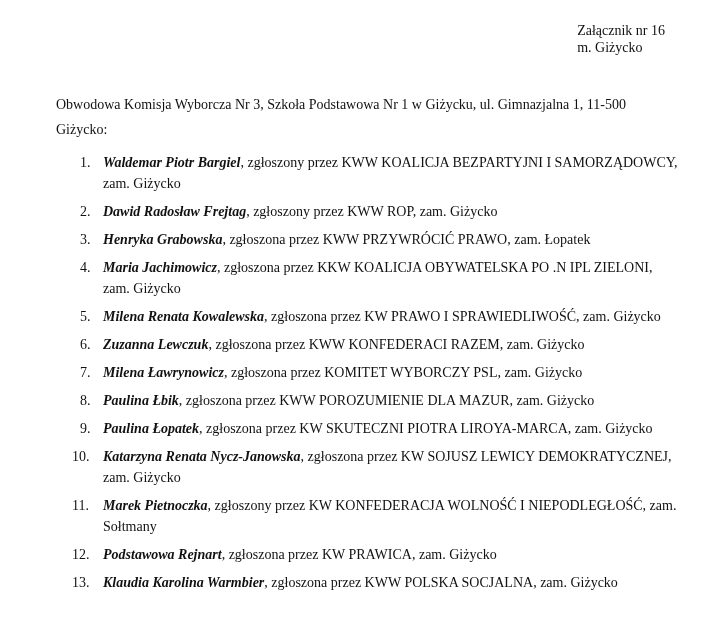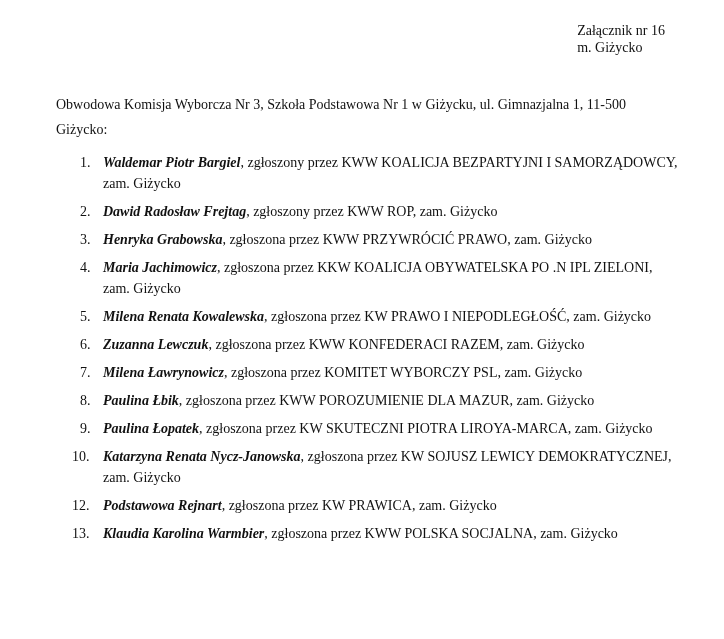--- a/index.html
+++ b/index.html
@@ -34,23 +34,24 @@
 <div class="header">
   <div>Załącznik nr 16</div>
   <div>m. Giżycko</div>
 </div>
 
 <div class="intro">Obwodowa Komisja Wyborcza Nr 3, Szkoła Podstawowa Nr 1 w Giżycku, ul. Gimnazjalna 1, 11-500 Giżycko:</div>
 
 <ol class="list">
   <li class="item"><span class="num">1.</span><span class="name">Waldemar Piotr Bargiel</span><span>, zgłoszony przez KWW KOALICJA BEZPARTYJNI I SAMORZĄDOWCY, zam. Giżycko</span></li>
   <li class="item"><span class="num">2.</span><span class="name">Dawid Radosław Frejtag</span><span>, zgłoszony przez KWW ROP, zam. Giżycko</span></li>
-  <li class="item"><span class="num">3.</span><span class="name">Henryka Grabowska</span><span>, zgłoszona przez KWW PRZYWRÓCIĆ PRAWO, zam. Giżycko</span></li>
+  <li class="item"><span class="num">3.</span><span class="name">Henryka Grabowska</span><span>, zgłoszona przez KWW PRZYWRÓCIĆ PRAWO, zam. Łopatek</span></li>
   <li class="item"><span class="num">4.</span><span class="name">Maria Jachimowicz</span><span>, zgłoszona przez KKW KOALICJA OBYWATELSKA PO .N IPL ZIELONI, zam. Giżycko</span></li>
-  <li class="item"><span class="num">5.</span><span class="name">Milena Renata Kowalewska</span><span>, zgłoszona przez KW PRAWO I NIEPODLEGŁOŚĆ, zam. Giżycko</span></li>
+  <li class="item"><span class="num">5.</span><span class="name">Milena Renata Kowalewska</span><span>, zgłoszona przez KW PRAWO I SPRAWIEDLIWOŚĆ, zam. Giżycko</span></li>
   <li class="item"><span class="num">6.</span><span class="name">Zuzanna Lewczuk</span><span>, zgłoszona przez KWW KONFEDERACI RAZEM, zam. Giżycko</span></li>
   <li class="item"><span class="num">7.</span><span class="name">Milena Ławrynowicz</span><span>, zgłoszona przez KOMITET WYBORCZY PSL, zam. Giżycko</span></li>
   <li class="item"><span class="num">8.</span><span class="name">Paulina Łbik</span><span>, zgłoszona przez KWW POROZUMIENIE DLA MAZUR, zam. Giżycko</span></li>
   <li class="item"><span class="num">9.</span><span class="name">Paulina Łopatek</span><span>, zgłoszona przez KW SKUTECZNI PIOTRA LIROYA-MARCA, zam. Giżycko</span></li>
   <li class="item two-digit"><span class="num">10.</span><span class="name">Katarzyna Renata Nycz-Janowska</span><span>, zgłoszona przez KW SOJUSZ LEWICY DEMOKRATYCZNEJ, zam. Giżycko</span></li>
+  <li class="item two-digit"><span class="num">11.</span><span class="name">Marek Pietnoczka</span><span>, zgłoszony przez KW KONFEDERACJA WOLNOŚĆ I NIEPODLEGŁOŚĆ, zam. Sołtmany</span></li>
   <li class="item two-digit"><span class="num">12.</span><span class="name">Podstawowa Rejnart</span><span>, zgłoszona przez KW PRAWICA, zam. Giżycko</span></li>
   <li class="item two-digit"><span class="num">13.</span><span class="name">Klaudia Karolina Warmbier</span><span>, zgłoszona przez KWW POLSKA SOCJALNA, zam. Giżycko</span></li>
 </ol>
 
 </body></html>

